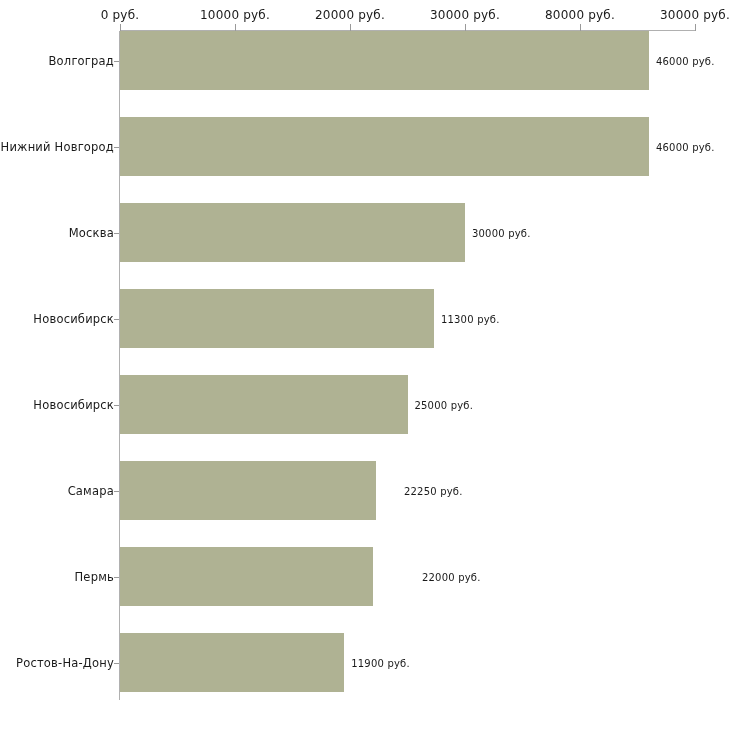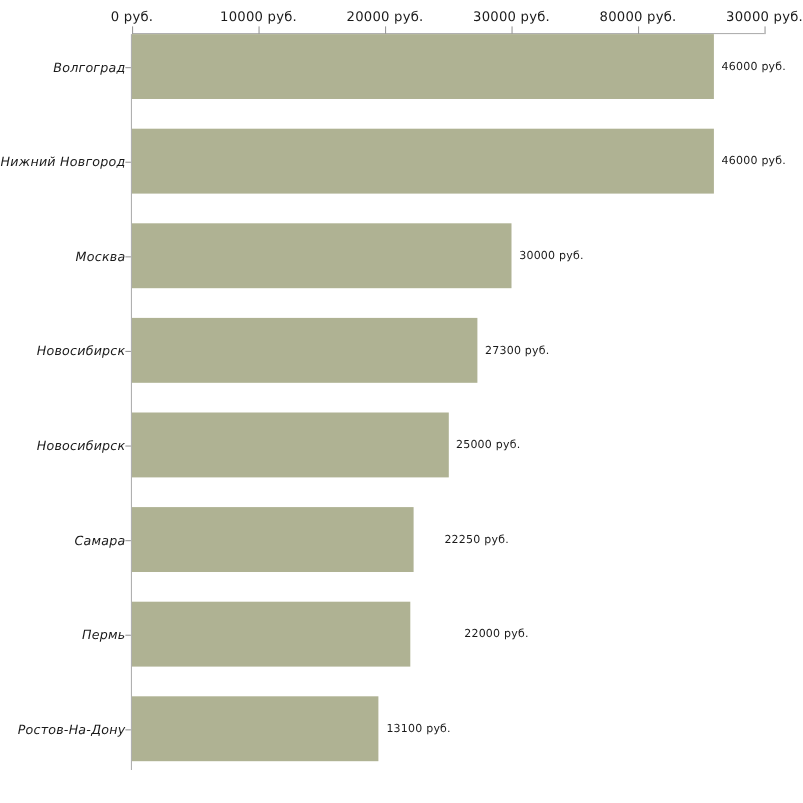--- a/index.html
+++ b/index.html
@@ -63,21 +63,20 @@
   }
   .ytick-label {
     position: absolute;
     right: 730px;
     font-size: 11.5px;
     color: #1a1a1a;
     white-space: nowrap;
     text-align: center;
     transform: translateY(-50%);
     letter-spacing: 0.2px;
-    font-style: italic;
   }
 
   .bar {
     position: absolute;
     background: #afb293;
   }
 
   .bar-value {
     position: absolute;
     font-size: 10px;
@@ -128,24 +127,24 @@
       <div class="ytick-label" style="top: 662.5px; right: 616px; margin-left: 44px;">Ростов-На-Дону</div>
     </div>
   <div id="bars-layer">
       <div class="bar" style="left: 120px; top: 31px; width: 529px; height: 59px; background: rgb(175, 178, 147);"></div>
       <div class="bar-value" style="left: 656px; top: 60.5px;">46000 руб.</div>
       <div class="bar" style="left: 120px; top: 117px; width: 529px; height: 59px; background: rgb(175, 178, 147);"></div>
       <div class="bar-value" style="left: 656px; top: 146.5px;">46000 руб.</div>
       <div class="bar" style="left: 120px; top: 203px; width: 345px; height: 59px; background: rgb(175, 178, 147);"></div>
       <div class="bar-value" style="left: 472px; top: 232.5px;">30000 руб.</div>
       <div class="bar" style="left: 120px; top: 289px; width: 313.95px; height: 59px; background: rgb(175, 178, 147);"></div>
-      <div class="bar-value" style="left: 440.95px; top: 318.5px;">27300 руб.</div>
+      <div class="bar-value" style="left: 440.95px; top: 318.5px;">11300 руб.</div>
       <div class="bar" style="left: 120px; top: 375px; width: 287.5px; height: 59px; background: rgb(175, 178, 147);"></div>
       <div class="bar-value" style="left: 414.5px; top: 404.5px;">25000 руб.</div>
       <div class="bar" style="left: 120px; top: 461px; width: 255.875px; height: 59px; background: rgb(175, 178, 147);"></div>
       <div class="bar-value" style="left: 404px; top: 490.5px;">22250 руб.</div>
       <div class="bar" style="left: 120px; top: 547px; width: 253px; height: 59px; background: rgb(175, 178, 147);"></div>
       <div class="bar-value" style="left: 380px; top: 576.5px; margin-left: 42px;">22000 руб.</div>
       <div class="bar" style="left: 120px; top: 633px; width: 224.25px; height: 59px; background: rgb(175, 178, 147);"></div>
-      <div class="bar-value" style="left: 351.25px; top: 662.5px;">13100 руб.</div>
+      <div class="bar-value" style="left: 351.25px; top: 662.5px;">11900 руб.</div>
     </div>
 
 </div>
 
 </body></html>

